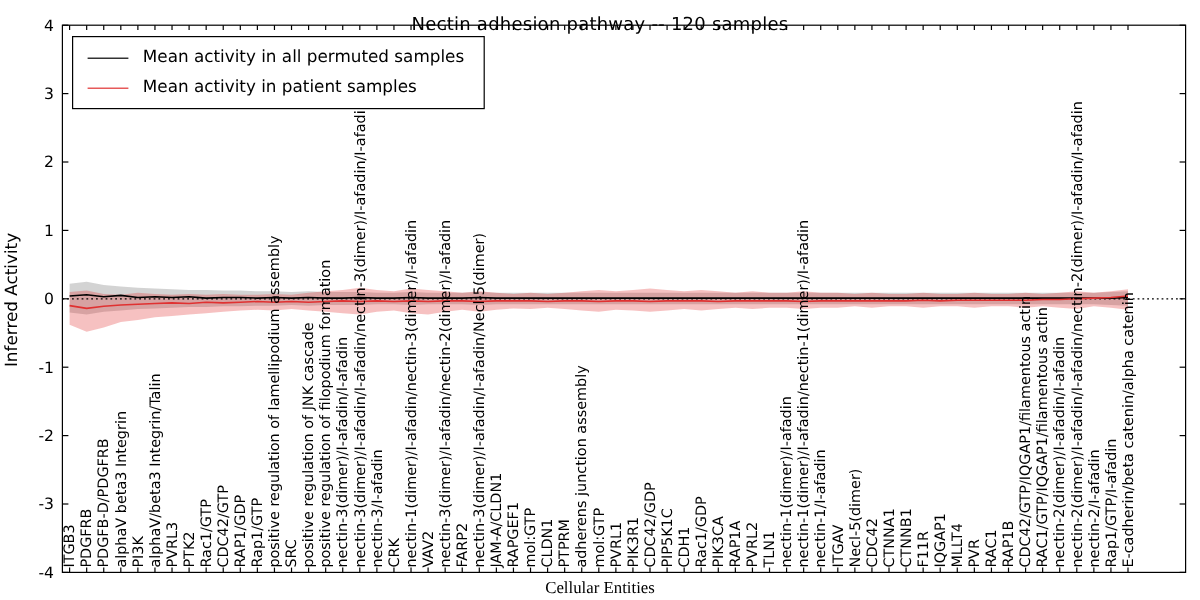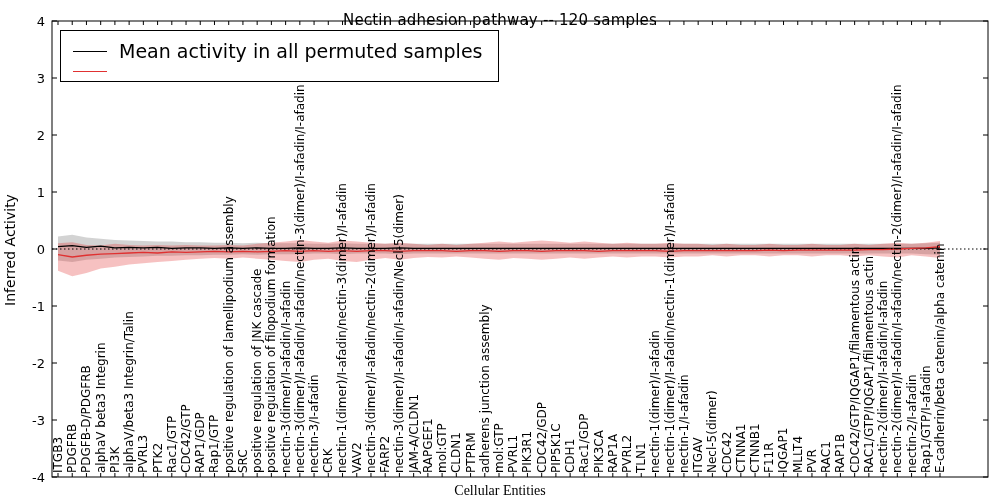--- a/index.html
+++ b/index.html
@@ -6,21 +6,21 @@
   .figure{position:relative;width:1000px;height:500px;background:#ffffff;
           font-family:"DejaVu Sans",sans-serif;color:#000;overflow:hidden;}
   .title{position:absolute;top:11px;left:0;width:100%;text-align:center;
          font-size:15px;letter-spacing:0.2px;}
   .ylab{position:absolute;top:250px;left:10px;transform:translate(-50%,-50%) rotate(-90deg);
         font-size:14px;white-space:nowrap;}
   .xlab{position:absolute;bottom:1px;left:0;width:100%;text-align:center;font-size:14px;font-family:Liberation Serif, serif;}
   svg#plot{position:absolute;left:0;top:0;}
   .legend{position:absolute;left:60px;top:30px;background:#ffffff;border:1px solid #000;
           padding:9px 16px 9px 12px;display:flex;flex-direction:column;gap:9px;}
-  .legend-row{display:flex;align-items:center;gap:12px;font-size:19px;white-space:nowrap;}
+  .legend-row{display:flex;align-items:center;gap:12px;font-size:14px;white-space:nowrap;}
   .legend-swatch{display:inline-block;width:34px;height:0;border-top:1.6px solid #000;}
 </style>
 </head>
 <body>
 
 <div class="figure">
   <div class="title">Nectin adhesion pathway -- 120 samples</div>
   <div class="ylab">Inferred Activity</div>
   <div class="xlab">Cellular Entities</div>
 
@@ -260,15 +260,16 @@
       <rect x="52" y="21" width="936" height="456" fill="none" stroke="#000" stroke-width="1"></rect>
     </svg>
 
   <div class="legend">
     <div class="legend-row">
       <span class="legend-swatch" style="border-top-color: rgb(0, 0, 0);"></span>
       <span class="legend-label">Mean activity in all permuted samples</span>
     </div>
     <div class="legend-row">
       <span class="legend-swatch" style="border-top-color: rgb(224, 49, 49);"></span>
+      <span class="legend-label">Mean activity in patient samples</span>
     </div>
   </div>
 </div>
 
 </body></html>

